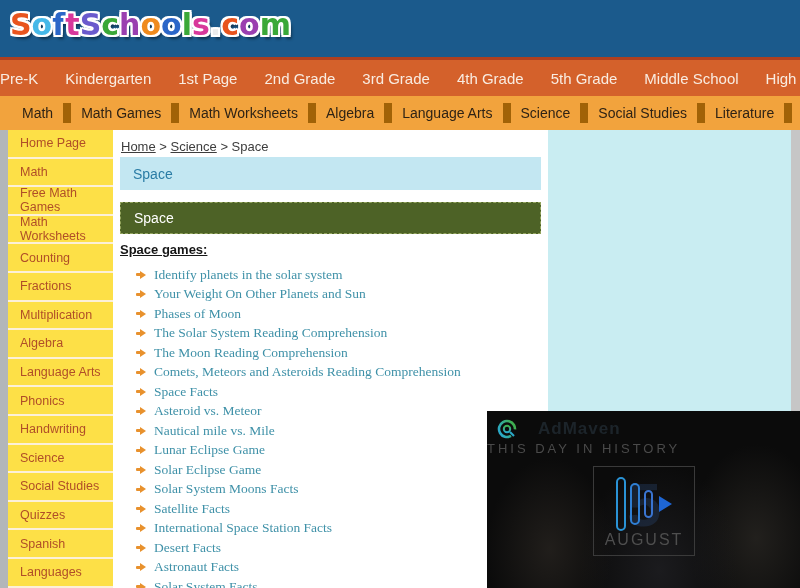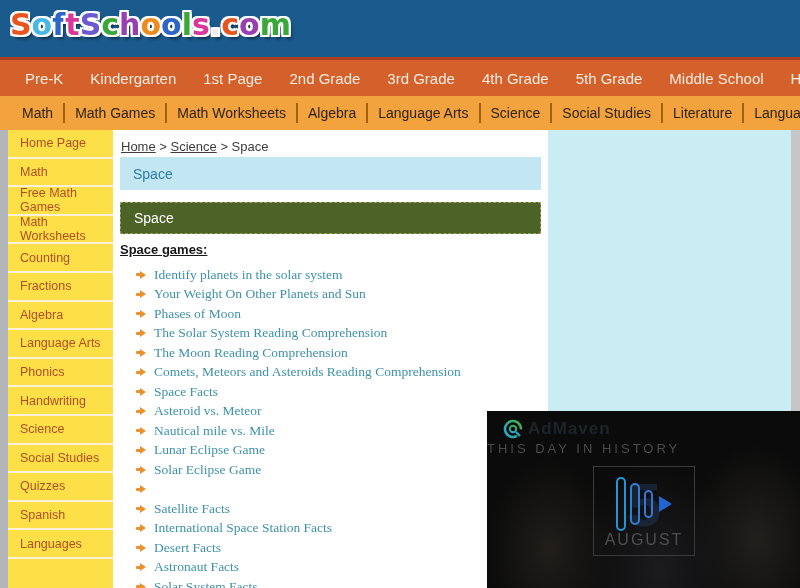--- a/index.html
+++ b/index.html
@@ -9,31 +9,31 @@
   
   .header{position:absolute;left:0;top:0;width:800px;height:74px;background:#1b5a8c;}
   .logo{position:absolute;left:10px;top:7px;font-size:30px;font-weight:bold;
         font-family:"DejaVu Sans",sans-serif;letter-spacing:0;cursor:pointer;}
   .logo-ch{text-shadow:-2px -2px 0 #fff,2px -2px 0 #fff,-2px 2px 0 #fff,2px 2px 0 #fff,
            -2px 0 0 #fff,2px 0 0 #fff,0 -2px 0 #fff,0 2px 0 #fff,3px 4px 3px rgba(0,0,0,.45);}
   .redline{position:absolute;left:0;top:57px;width:800px;height:3px;background:#ae3f1f;}
 
   
   .nav1{position:absolute;left:0;top:60px;width:800px;height:36px;background:#d4612b;
-        display:flex;align-items:center;padding-left:25px;box-sizing:border-box;gap:27px;
+        display:flex;align-items:center;box-sizing:border-box;gap:27px;
         white-space:nowrap;}
   .nav1-item{color:#f9ece1;font-size:15px;text-decoration:none;cursor:pointer;}
 
   
   .nav2{position:absolute;left:0;top:96px;width:800px;height:34px;background:#f2a33d;
         display:flex;align-items:center;padding-left:12px;box-sizing:border-box;
         white-space:nowrap;}
   .nav2-item{color:#2f2315;font-size:14px;font-weight:500;text-decoration:none;
         padding:2px 10px;cursor:pointer;}
-  .nav2-item + .nav2-item{border-left:2px solid #a16207;}
+  .nav2-item + .nav2-item{border-left:8px solid #a16207;}
 
   
   .left-strip{position:absolute;left:0;top:130px;width:8px;height:458px;background:#b3b6b9;}
   .sidebar{position:absolute;left:8px;top:130px;width:105px;height:458px;background:#fde047;}
   .sidebar-item{height:26.6px;border-bottom:2px solid #fcf0d8;display:flex;align-items:center;
         padding-left:12px;color:#b04e28;font-size:12.5px;cursor:pointer;}
 
   
   .breadcrumb{position:absolute;left:121px;top:139px;font-size:13px;color:#3d3d3d;}
   .crumb-link{color:#3d3d3d;text-decoration:underline;cursor:pointer;}
@@ -62,21 +62,21 @@
   .scrollbar{position:absolute;left:791px;top:130px;width:9px;height:458px;background:#c6c6c6;}
 
   
   .video{position:absolute;left:487px;top:411px;width:313px;height:177px;cursor:pointer;
         background:
           radial-gradient(90px 130px at 20% 78%, rgba(34,31,28,.95), rgba(0,0,0,0) 70%),
           radial-gradient(110px 150px at 55% 90%, rgba(28,28,31,.95), rgba(0,0,0,0) 72%),
           radial-gradient(95px 135px at 86% 72%, rgba(35,33,30,.95), rgba(0,0,0,0) 70%),
           #0b0b0b;
         overflow:hidden;}
-  .vlogo{position:absolute;left:15px;top:7px;display:flex;align-items:center;gap:4px;}
+  .vlogo{position:absolute;left:9px;top:7px;display:flex;align-items:center;gap:20px;}
   .vwm{color:rgba(70,95,115,.30);font-size:17px;font-weight:bold;letter-spacing:1px;}
   .vtitle{position:absolute;left:0;top:30px;width:100%;color:#4a4a4a;
         font-size:13px;letter-spacing:3px;}
   .vsquare{position:absolute;left:106px;top:55px;width:102px;height:90px;
         border:1px solid #3a3a3a;box-sizing:border-box;}
   .vday{position:absolute;left:0;top:2px;width:100%;text-align:center;font-size:62px;
         font-weight:bold;color:rgba(42,75,120,.32);}
   .vbars{position:absolute;left:0;top:6px;width:100%;height:62px;display:flex;
         align-items:center;justify-content:center;gap:4px;}
   .bar{box-sizing:border-box;border-radius:5px;}
@@ -122,20 +122,21 @@
     </nav>
 
   <div class="left-strip"></div>
   <aside class="sidebar" id="sidebar">
       <div class="sidebar-item">Home Page</div>
       <div class="sidebar-item">Math</div>
       <div class="sidebar-item">Free Math Games</div>
       <div class="sidebar-item">Math Worksheets</div>
       <div class="sidebar-item">Counting</div>
       <div class="sidebar-item">Fractions</div>
+      <div class="sidebar-item">Multiplication</div>
       <div class="sidebar-item">Algebra</div>
       <div class="sidebar-item">Language Arts</div>
       <div class="sidebar-item">Phonics</div>
       <div class="sidebar-item">Handwriting</div>
       <div class="sidebar-item">Science</div>
       <div class="sidebar-item">Social Studies</div>
       <div class="sidebar-item">Quizzes</div>
       <div class="sidebar-item">Spanish</div>
       <div class="sidebar-item">Languages</div>
     </aside>
@@ -190,20 +191,21 @@
       <li class="link-item">
         <span class="arrow"></span>
         <span class="link-text">Lunar Eclipse Game</span>
       </li>
       <li class="link-item">
         <span class="arrow"></span>
         <span class="link-text">Solar Eclipse Game</span>
       </li>
       <li class="link-item">
         <span class="arrow"></span>
+        <span class="link-text">Solar System Moons Facts</span>
       </li>
       <li class="link-item">
         <span class="arrow"></span>
         <span class="link-text">Satellite Facts</span>
       </li>
       <li class="link-item">
         <span class="arrow"></span>
         <span class="link-text">International Space Station Facts</span>
       </li>
       <li class="link-item">

